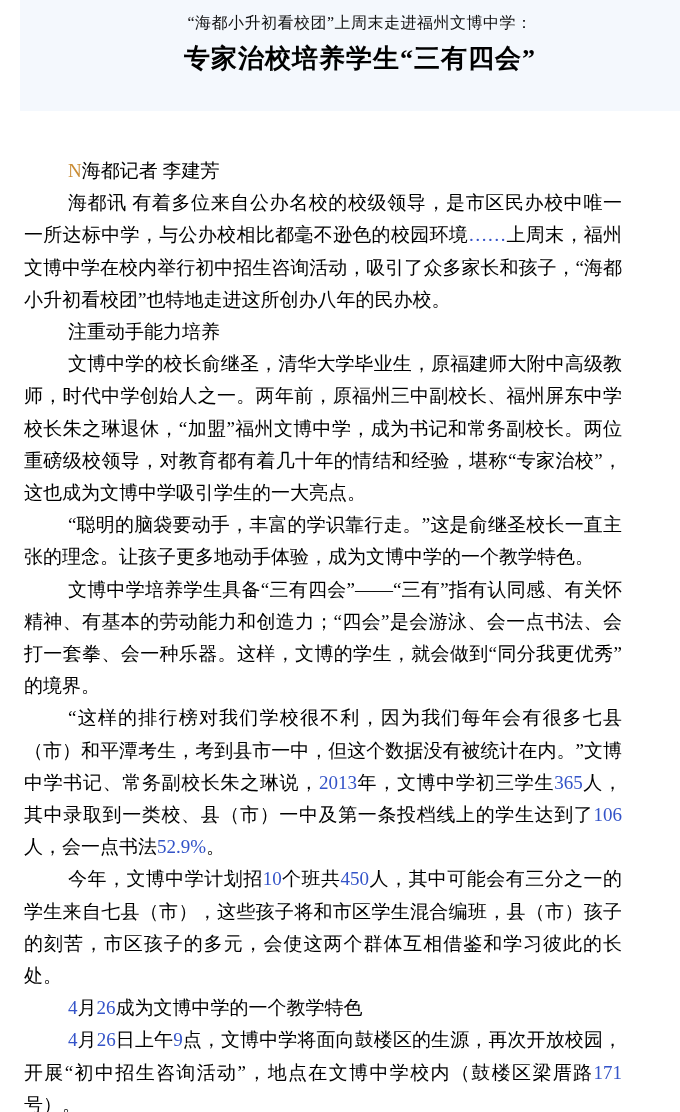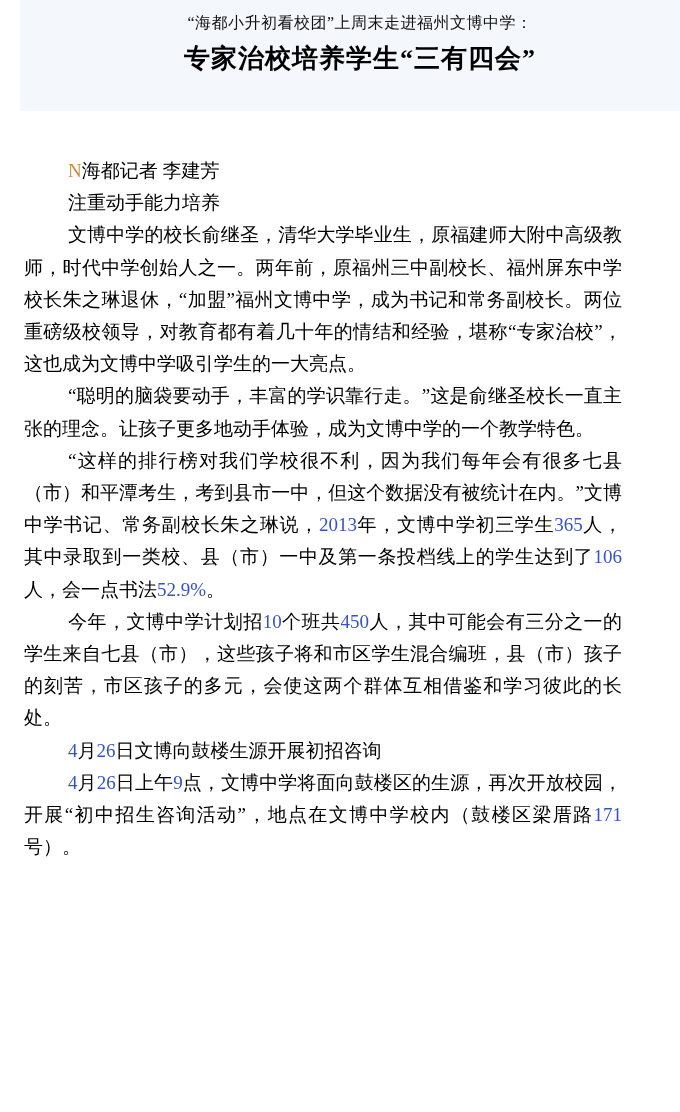--- a/index.html
+++ b/index.html
@@ -62,21 +62,23 @@
 </head>
 <body>
 
 <div class="page">
   <header class="header">
     <div class="kicker">“海都小升初看校团”上周末走进福州文博中学：</div>
     <h1 class="title">专家治校培养学生“三有四会”</h1>
   </header>
   <main class="article">
       <p class="para byline"><span class="run-brand">N</span><span>海都记者 李建芳</span></p>
+      <p class="para body"><span>海都讯 有着多位来自公办名校的校级领导，是市区民办校中唯一一所达标中学，与公办校相比都毫不逊色的校园环境</span><span class="run-num">……</span><span>上周末，福州文博中学在校内举行初中招生咨询活动，吸引了众多家长和孩子，“海都小升初看校团”也特地走进这所创办八年的民办校。</span></p>
       <p class="para subhead"><span>注重动手能力培养</span></p>
       <p class="para body"><span>文博中学的校长俞继圣，清华大学毕业生，原福建师大附中高级教师，时代中学创始人之一。两年前，原福州三中副校长、福州屏东中学校长朱之琳退休，“加盟”福州文博中学，成为书记和常务副校长。两位重磅级校领导，对教育都有着几十年的情结和经验，堪称“专家治校”，这也成为文博中学吸引学生的一大亮点。</span></p>
       <p class="para body"><span>“聪明的脑袋要动手，丰富的学识靠行走。”这是俞继圣校长一直主张的理念。让孩子更多地动手体验，成为文博中学的一个教学特色。</span></p>
+      <p class="para body"><span>文博中学培养学生具备“三有四会”——“三有”指有认同感、有关怀精神、有基本的劳动能力和创造力；“四会”是会游泳、会一点书法、会打一套拳、会一种乐器。这样，文博的学生，就会做到“同分我更优秀”的境界。</span></p>
       <p class="para body"><span>“这样的排行榜对我们学校很不利，因为我们每年会有很多七县（市）和平潭考生，考到县市一中，但这个数据没有被统计在内。”文博中学书记、常务副校长朱之琳说，</span><span class="run-num">2013</span><span>年，文博中学初三学生</span><span class="run-num">365</span><span>人，其中录取到一类校、县（市）一中及第一条投档线上的学生达到了</span><span class="run-num">106</span><span>人，会一点书法</span><span class="run-num">52.9%</span><span>。</span></p>
       <p class="para body"><span>今年，文博中学计划招</span><span class="run-num">10</span><span>个班共</span><span class="run-num">450</span><span>人，其中可能会有三分之一的学生来自七县（市），这些孩子将和市区学生混合编班，县（市）孩子的刻苦，市区孩子的多元，会使这两个群体互相借鉴和学习彼此的长处。</span></p>
-      <p class="para subhead"><span class="run-num">4</span><span>月</span><span class="run-num">26</span><span>日文博向鼓楼生源开展初招咨询</span></p>
+      <p class="para subhead"><span class="run-num">4</span><span>月</span><span class="run-num">26</span><span>成为文博中学的一个教学特色</span></p>
       <p class="para body"><span class="run-num">4</span><span>月</span><span class="run-num">26</span><span>日上午</span><span class="run-num">9</span><span>点，文博中学将面向鼓楼区的生源，再次开放校园，开展“初中招生咨询活动”，地点在文博中学校内（鼓楼区梁厝路</span><span class="run-num">171</span><span>号）。</span></p>
     </main>
 </div>
 
 </body></html>

